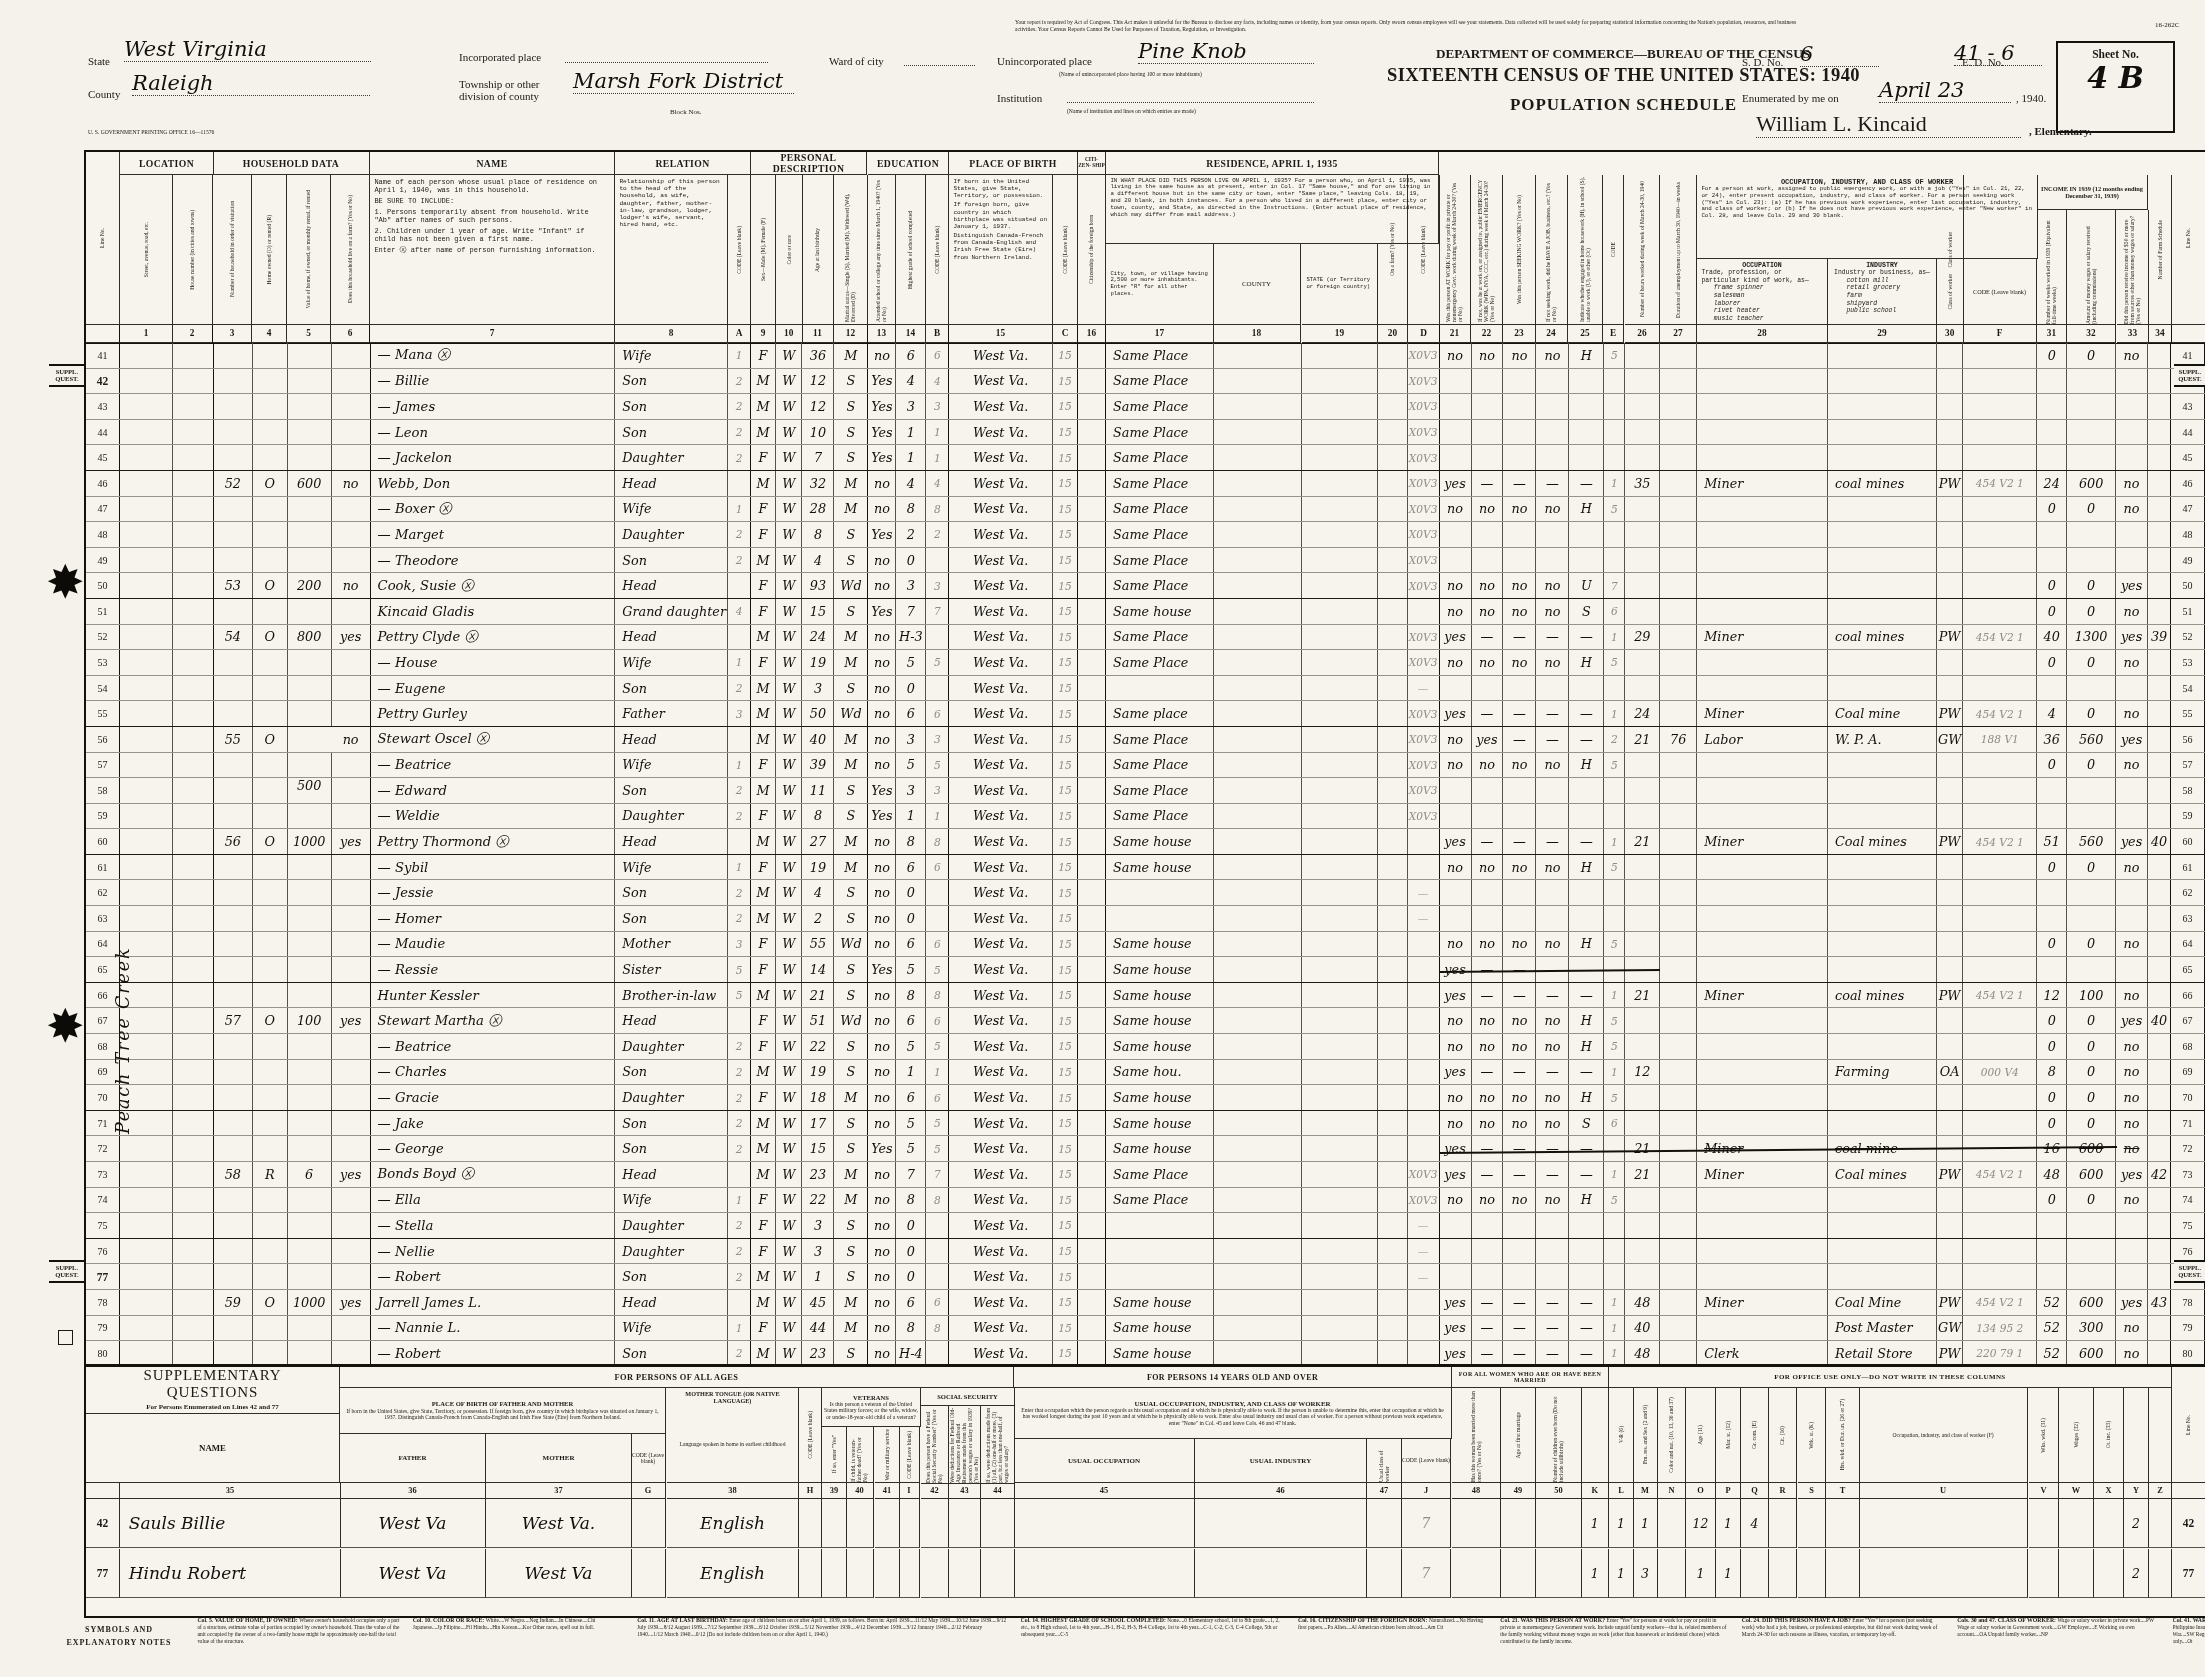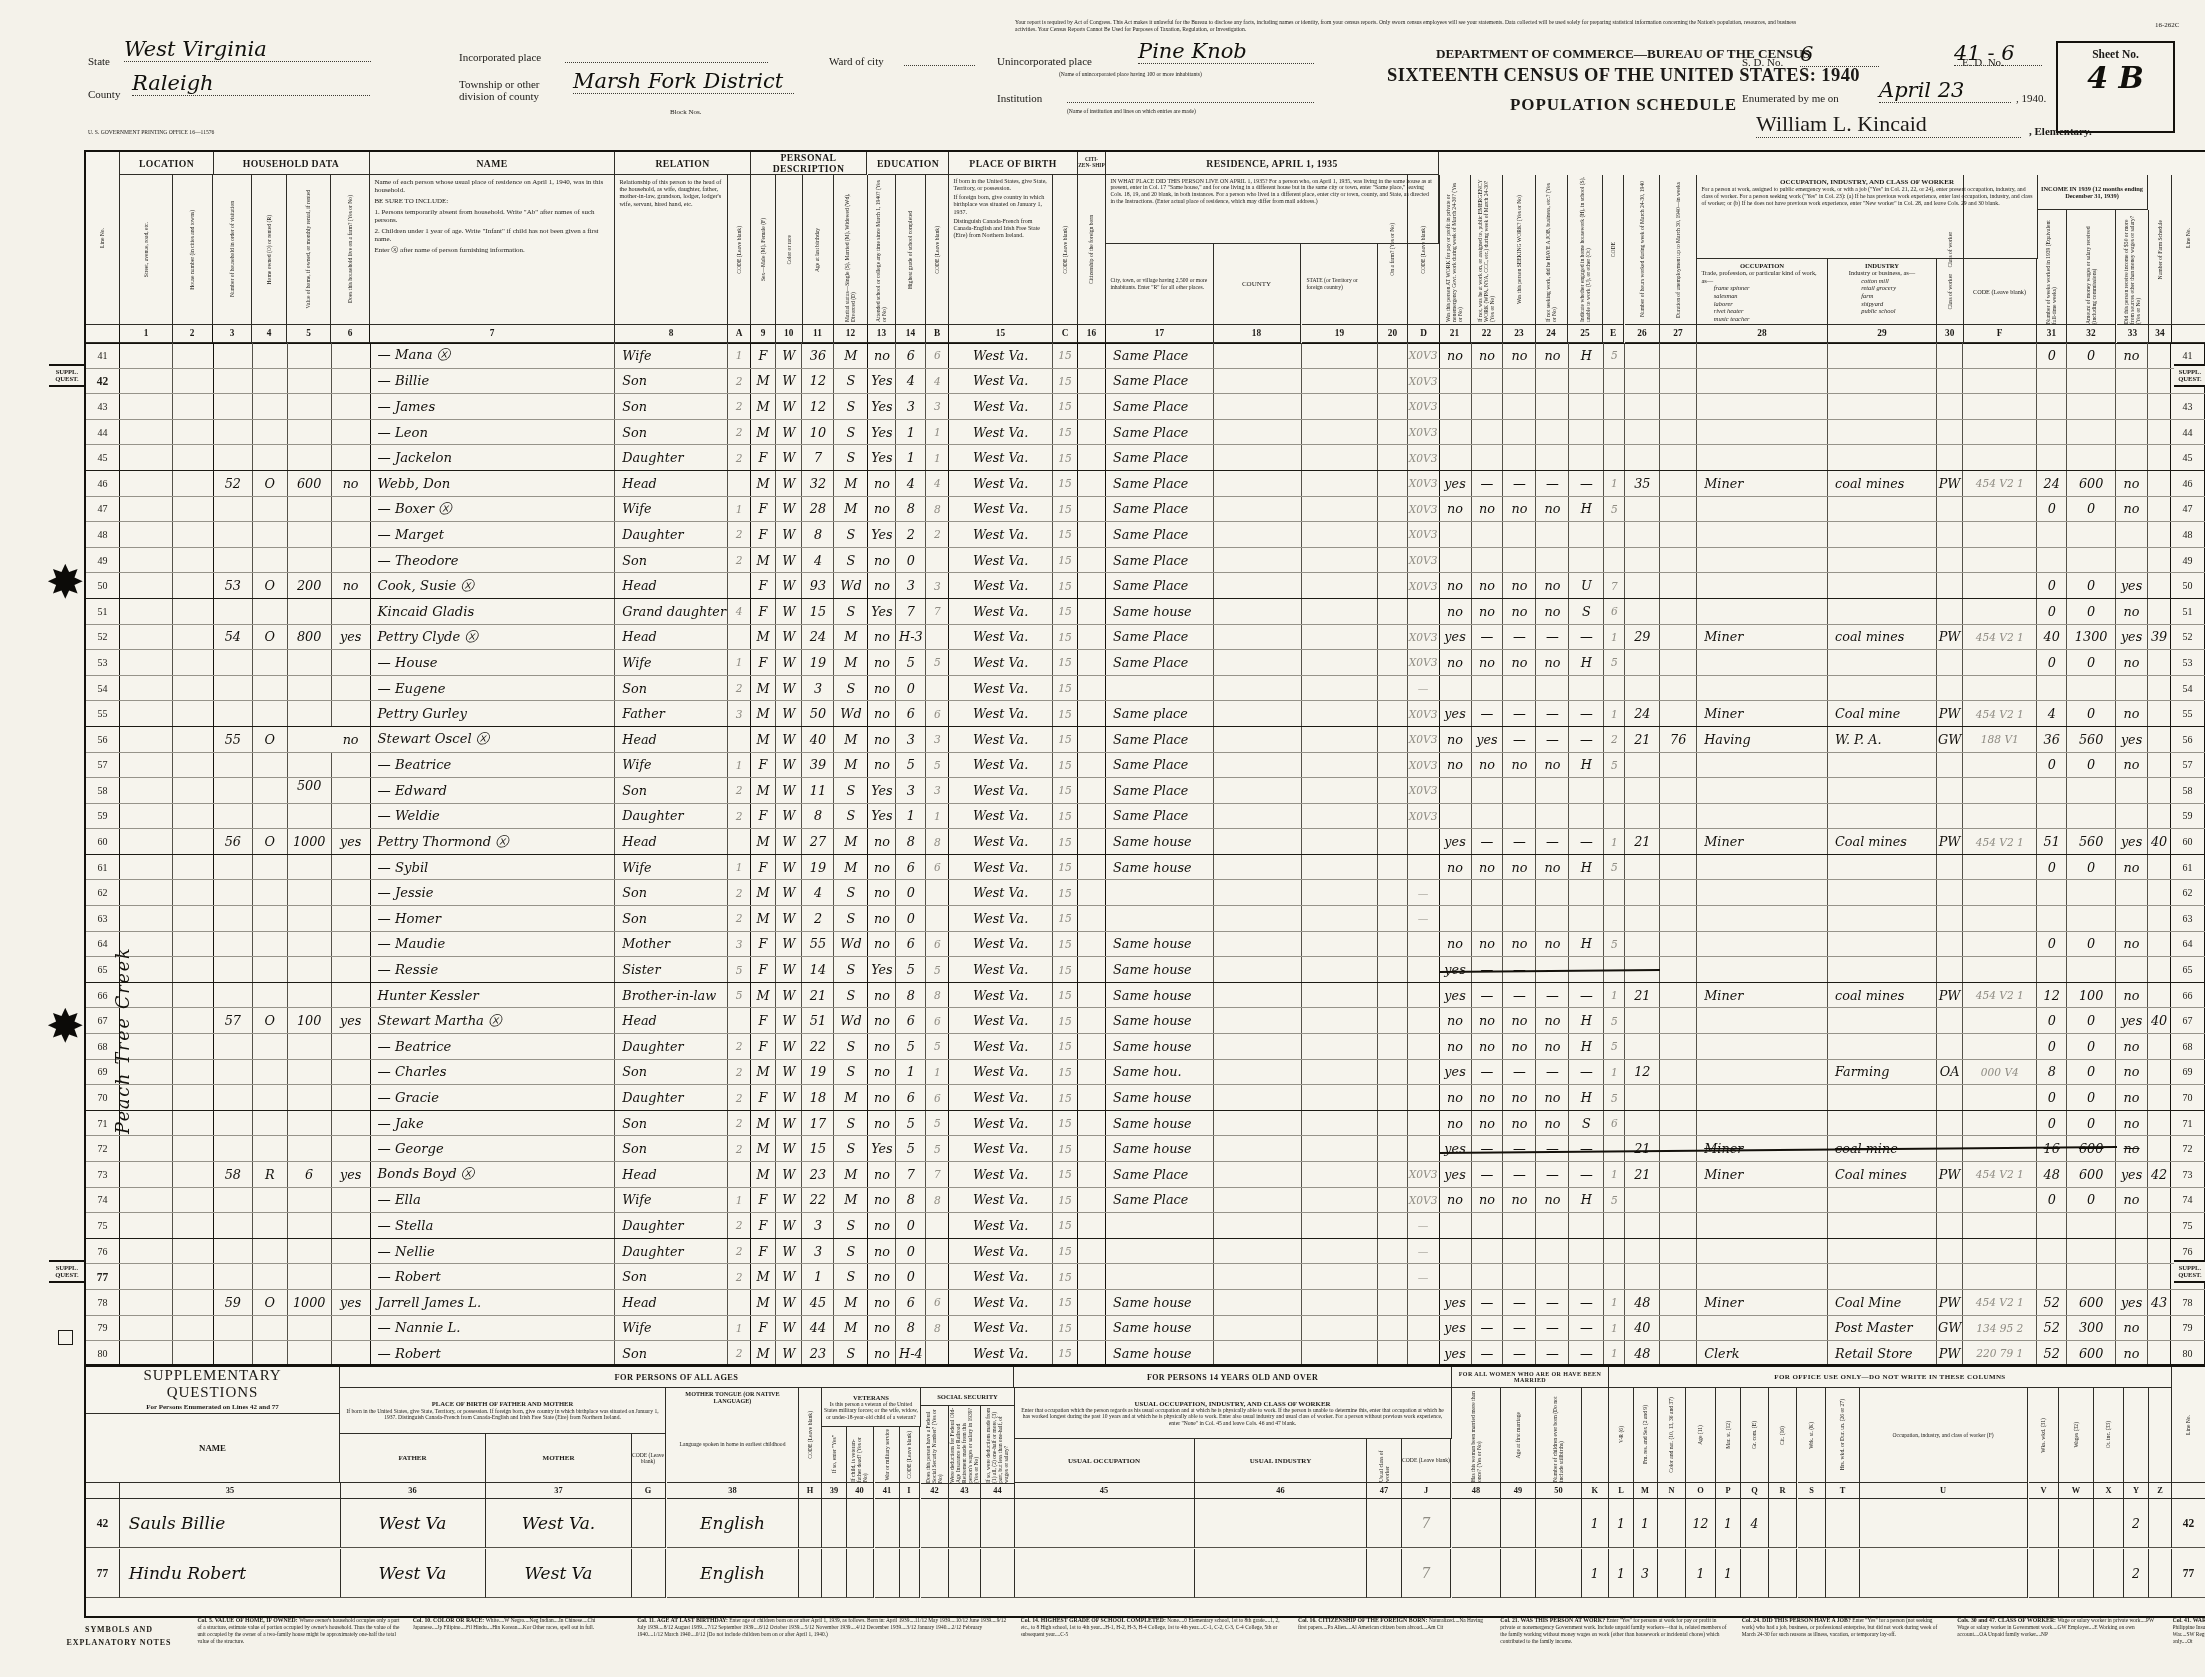--- a/index.html
+++ b/index.html
@@ -18,21 +18,21 @@
   .sig{font-size:22px;white-space:nowrap;}
   
   #maintable{position:absolute;left:84px;top:150px;width:2119px;height:1214px;
              border:2.6px solid #14120d;background:#f6f4ed;}
   #thead{position:absolute;left:0;top:0;width:100%;height:191px;border-bottom:1.8px solid #14120d;}
   .hc{position:absolute;box-sizing:border-box;border-right:0.9px solid #2f2d27;border-bottom:0.9px solid #2f2d27;
       display:flex;align-items:center;justify-content:center;text-align:center;overflow:hidden;}
   .grp{font-weight:bold;font-size:9.7px;letter-spacing:0.4px;}
   .vh{writing-mode:vertical-rl;transform:rotate(180deg);font-size:5.6px;line-height:1.08;
       max-height:145px;text-align:left;}
-  .blockhead{font-size:6.4px;line-height:1.18;text-align:left;padding:2.6px 4.4px;display:block;}
+  .blockhead{font-size:6.4px;line-height:1.18;text-align:left;padding:2.6px 4.4px;display:block;font-family:Liberation Mono, monospace;}
   .numrow{font-weight:bold;font-size:9.3px;}
   #rows{position:absolute;left:0;top:191px;width:100%;}
   .row{display:flex;position:relative;height:25.6px;box-sizing:border-box;border-bottom:0.9px solid #96938a;}
   .row.h5{border-bottom:1.8px solid #1c1a14;}
   .cell{box-sizing:border-box;border-right:0.9px solid #55524a;height:100%;display:flex;
         align-items:center;justify-content:center;overflow:visible;white-space:nowrap;}
   .cell.lft{justify-content:flex-start;padding-left:7px;}
   .cell.hwc{font-family:"DejaVu Serif",serif;font-style:italic;font-size:12.8px;color:#12100c;}
   .cell.pc{font-family:"DejaVu Serif",serif;font-style:italic;font-size:10.6px;color:#8f8c83;}
   .cell.lnc{font-family:"Liberation Serif",serif;font-style:normal;font-size:10px;color:#23211b;}
@@ -1004,21 +1004,21 @@
         <div class="cell hwc" style="width: 30px;"></div>
         <div class="cell pc heavyR" style="width: 32px;">X0V3</div>
         <div class="cell hwc" style="width: 32px;">no</div>
         <div class="cell hwc" style="width: 32px;">yes</div>
         <div class="cell hwc" style="width: 33px;">—</div>
         <div class="cell hwc" style="width: 33px;">—</div>
         <div class="cell hwc" style="width: 35px;">—</div>
         <div class="cell pc" style="width: 21px;">2</div>
         <div class="cell hwc" style="width: 35px;">21</div>
         <div class="cell hwc" style="width: 37px;">76</div>
-        <div class="cell hwc lft" style="width: 131px;">Having</div>
+        <div class="cell hwc lft" style="width: 131px;">Labor</div>
         <div class="cell hwc lft" style="width: 109px;">W. P. A.</div>
         <div class="cell hwc" style="width: 26.5px;">GW</div>
         <div class="cell pc" style="width: 74px;">188 V1</div>
         <div class="cell hwc" style="width: 30px;">36</div>
         <div class="cell hwc" style="width: 49px;">560</div>
         <div class="cell hwc" style="width: 32px;">yes</div>
         <div class="cell hwc heavyR" style="width: 23px;"></div>
         <div class="cell lnc heavyR" style="width: 34px;">56</div>
       </div>
       <div class="row">

